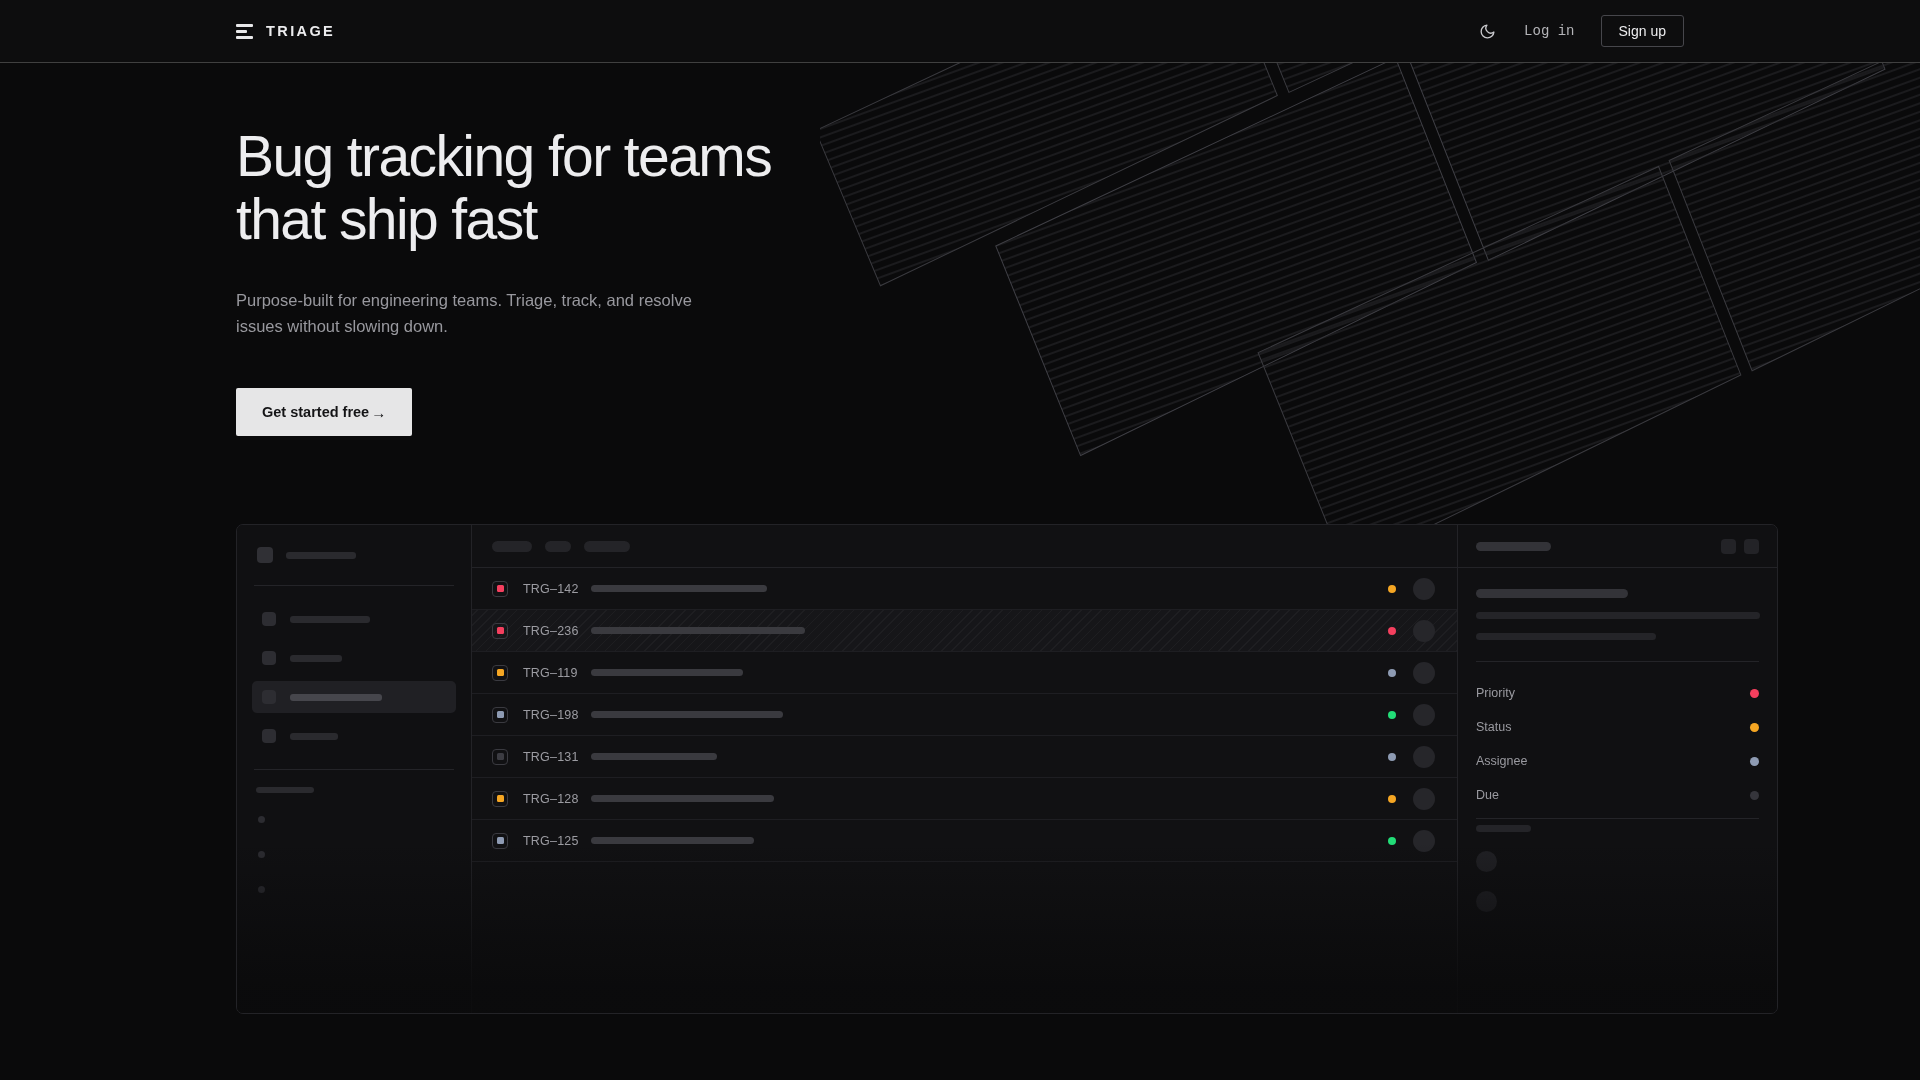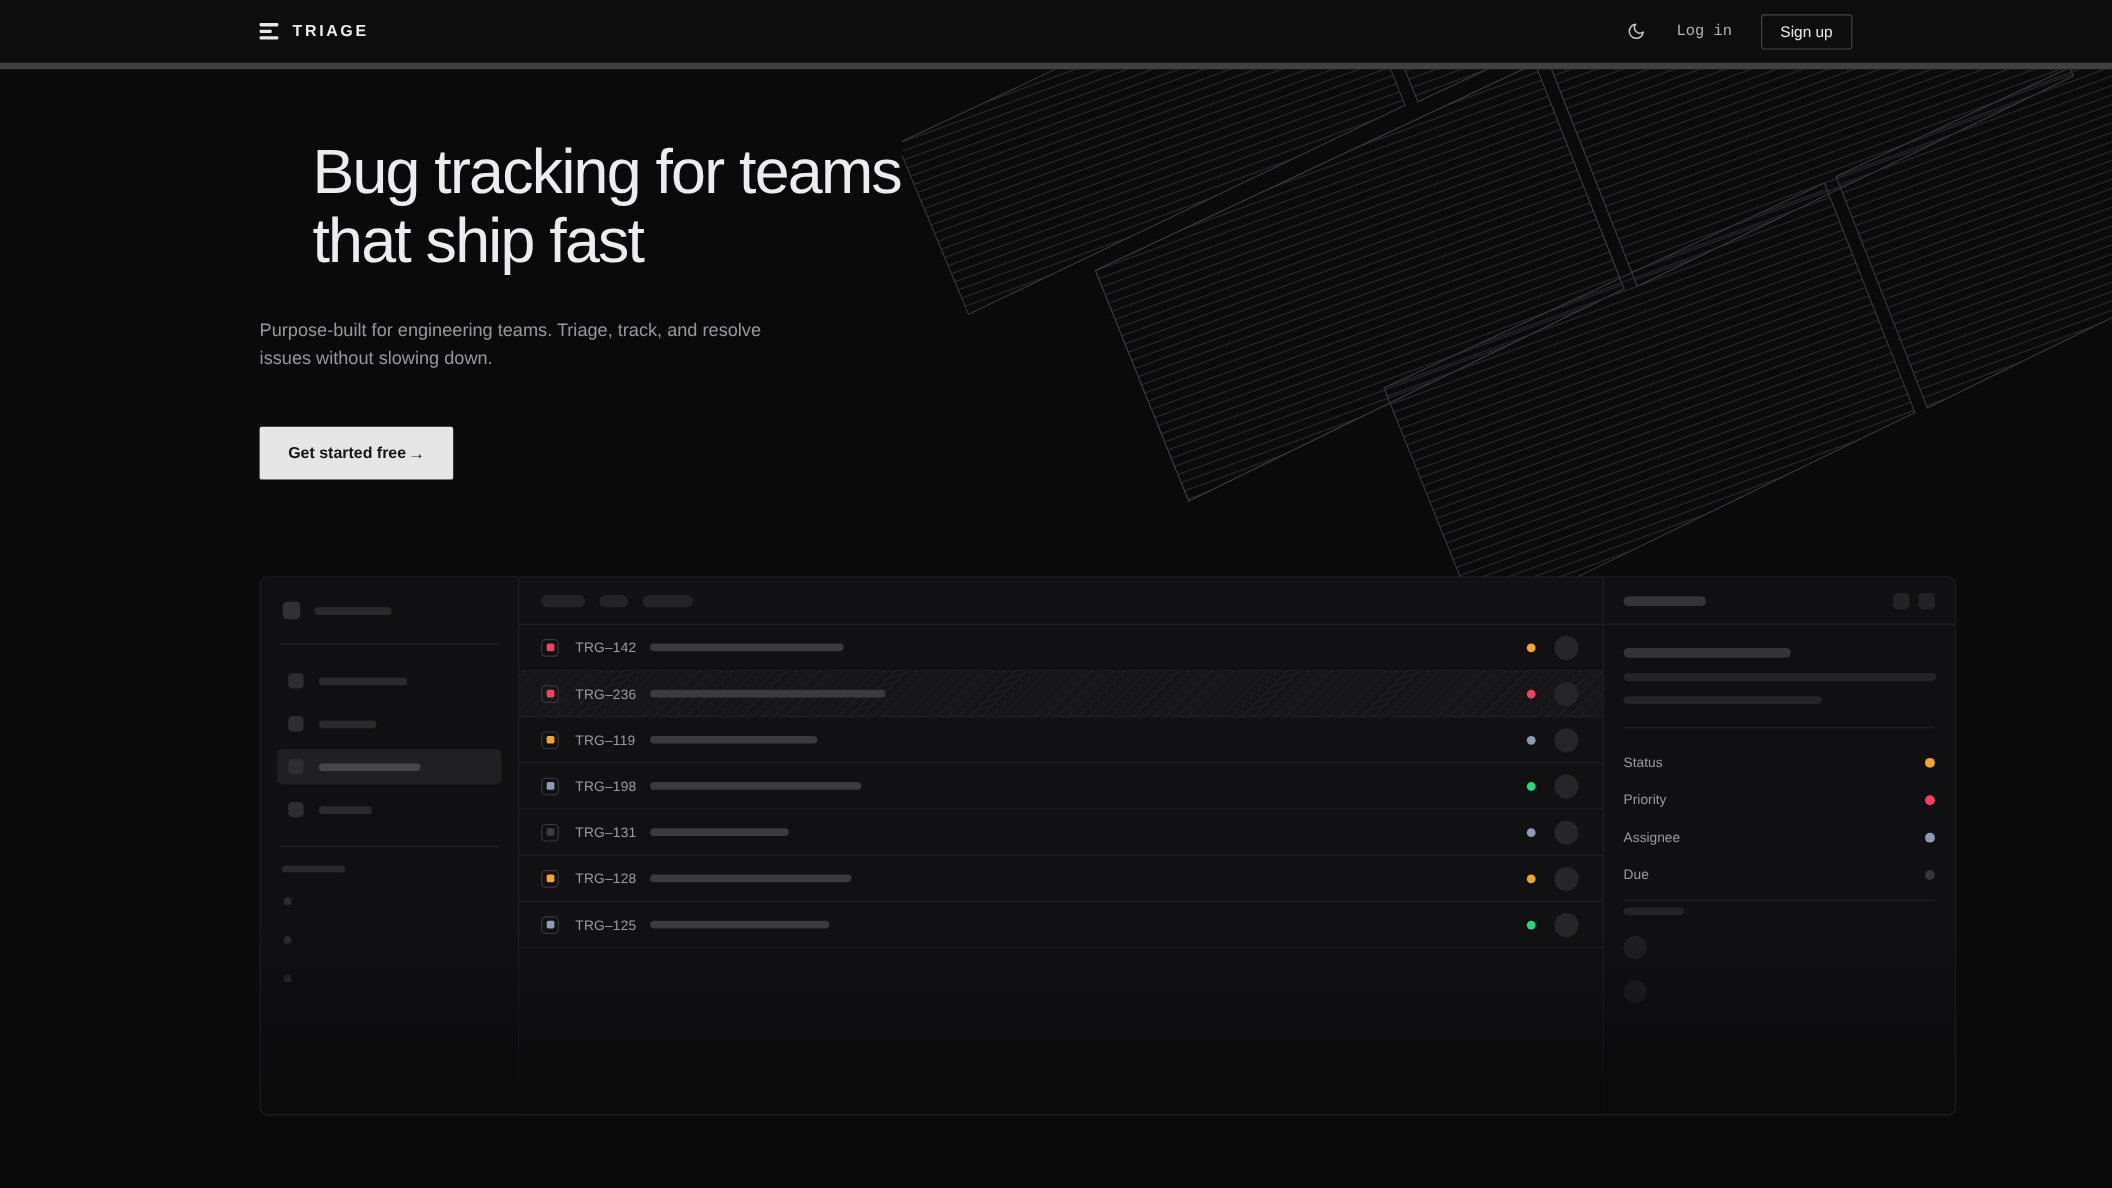--- a/index.html
+++ b/index.html
@@ -20,21 +20,21 @@
   }
   .deco svg { position: absolute; top: 0; left: 0; }
 
   
   .navbar {
     position: relative; z-index: 5;
     height: 63px; width: 100%;
     display: flex; 
     padding: 0 236px 0 236px;
     background: #0d0d0e;
-    border-bottom: 6px solid #404040;
+    border-bottom: 1px solid #404040;
   }
   .brand { display: flex; align-items: center; gap: 13px; }
   .brand-mark { display: flex; flex-direction: column; gap: 3px; width: 17px; }
   .brand-mark i { display: block; height: 3px; background: #e8e8ea; border-radius: 1px; }
   .brand-mark i:nth-child(1) { width: 17px; }
   .brand-mark i:nth-child(2) { width: 11px; }
   .brand-mark i:nth-child(3) { width: 17px; }
   .brand-name {
     color: #ececee; font-size: 14.5px; font-weight: bold;
     letter-spacing: 2.4px;
@@ -53,21 +53,20 @@
     padding: 7px 17px; cursor: pointer;
     font-family: "Liberation Sans", sans-serif;
   }
 
   
   .hero { position: relative; z-index: 3; padding: 62px 236px 0 236px; }
   .hero h1 {
     color: #ededef; font-size: 57px; line-height: 1.1;
     font-weight: normal; letter-spacing: -1.6px;
     max-width: 760px;
-    margin-left: 48px;
   }
   .hero p {
     margin-top: 38px; color: #98989e; font-size: 16.5px; line-height: 1.55;
     max-width: 480px;
   }
   .cta {
     margin-top: 48px;
     display: inline-flex; align-items: flex-end; gap: 2px;
     background: #e6e6e7; color: #141416;
     font-size: 14.5px; font-weight: bold;
@@ -383,26 +382,26 @@
       </div>
       <div class="dt-body">
         <div class="dt-title" id="dt-title" style="width: 152px;"></div>
         <div id="dt-lines">
             <div class="dt-line" style="width: 284px;"></div>
             <div class="dt-line" style="width: 180px;"></div>
           </div>
         <div class="dt-divider"></div>
         <div id="dt-fields">
             <div class="dt-field">
+              <label>Priority</label>
+              <span class="val" style="background:#f43f5e"></span>
+            </div>
+            <div class="dt-field">
               <label>Status</label>
               <span class="val" style="background:#f5a623"></span>
-            </div>
-            <div class="dt-field">
-              <label>Priority</label>
-              <span class="val" style="background:#f43f5e"></span>
             </div>
             <div class="dt-field">
               <label>Assignee</label>
               <span class="val" style="background:#8e9bb3"></span>
             </div>
             <div class="dt-field">
               <label>Due</label>
               <span class="val" style="background:#35353b"></span>
             </div>
           </div>

